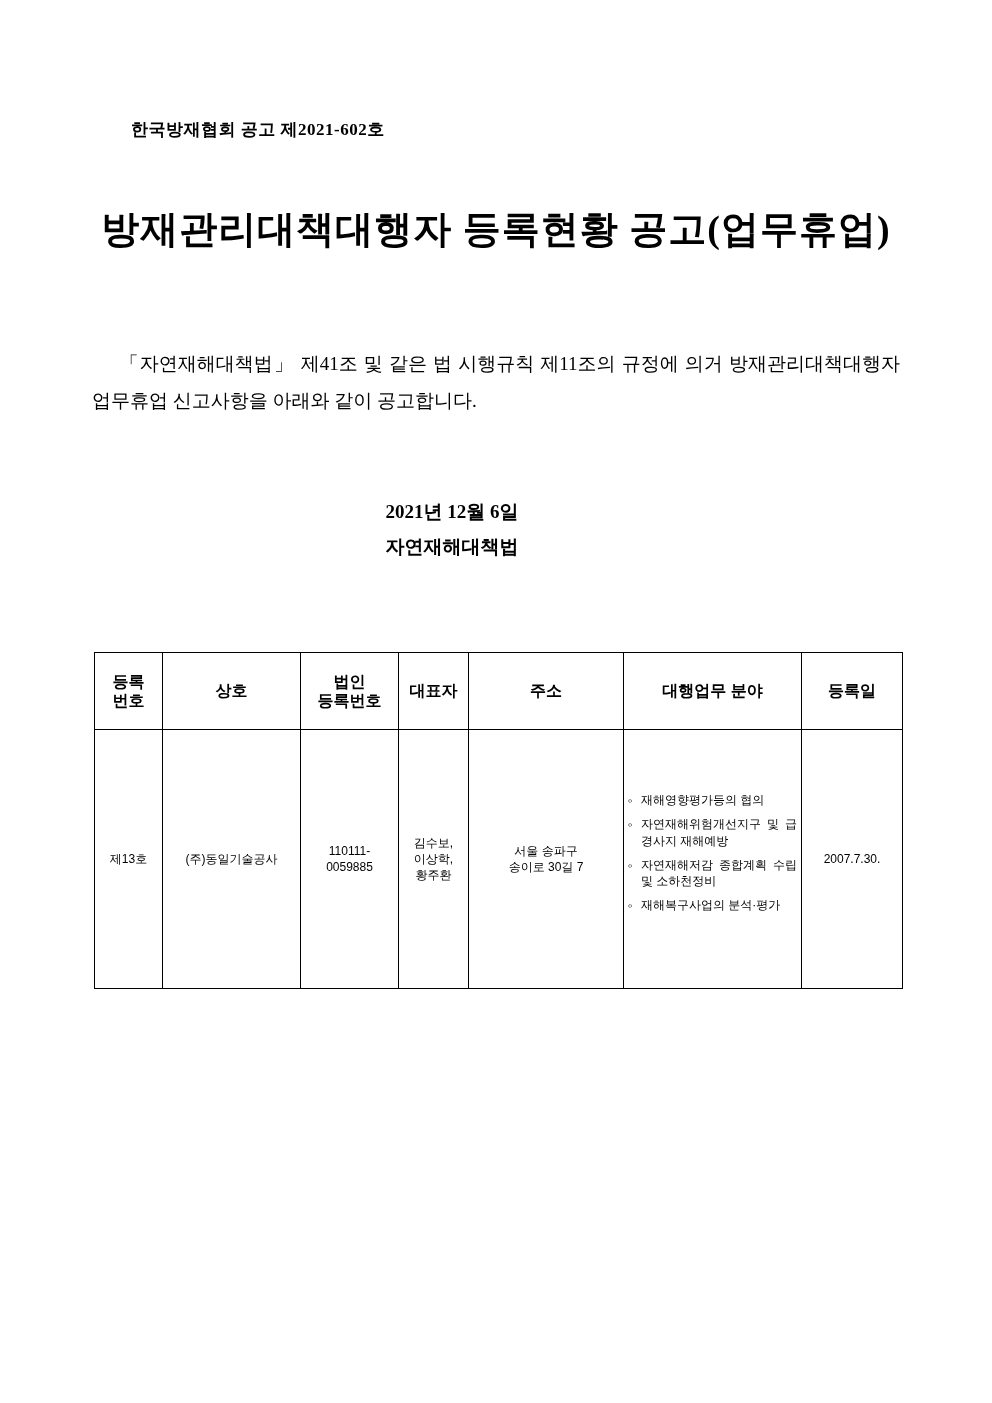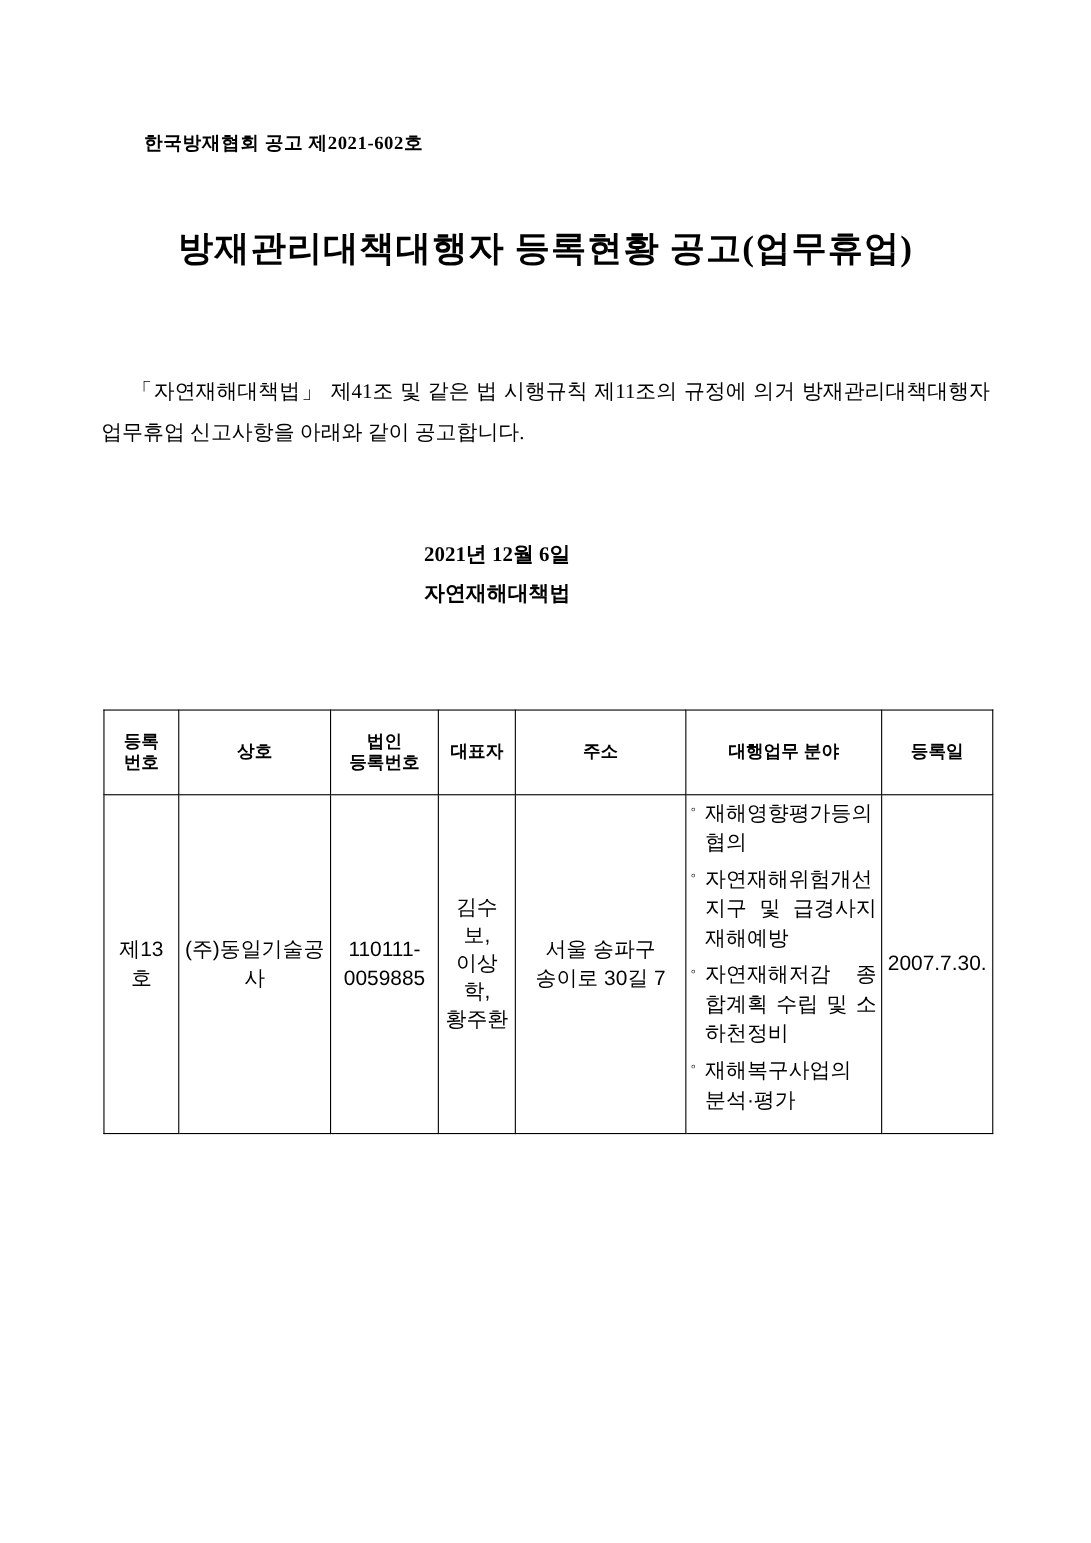--- a/index.html
+++ b/index.html
@@ -24,21 +24,21 @@
   }
   .doc-number {
     font-size: 17px;
     font-weight: 700;
     letter-spacing: 0.5px;
     line-height: 1.4;
     margin-left: 39px;
   }
   .doc-title {
     text-align: center;
-    font-size: 32px;
+    font-size: 38px;
     font-weight: 700;
     letter-spacing: 1px;
     margin-top: 62px;
   }
   .doc-body {
     margin-top: 90px;
     font-size: 19px;
     line-height: 1.95;
     text-align: justify;
     text-justify: inter-word;
@@ -59,21 +59,21 @@
     margin-top: 88px;
     border-collapse: collapse;
     width: 808px;
     margin-left: 2px;
     table-layout: fixed;
   }
   table.reg-table th,
   table.reg-table td {
     border: 1px solid #000000;
     font-family: "Liberation Sans", "DejaVu Sans", sans-serif;
-    font-size: 19px;
+    font-size: 12px;
     padding: 4px 4px;
     vertical-align: middle;
     text-align: center;
     line-height: 1.35;
   }
   table.reg-table thead th {
     font-weight: 700;
     height: 68px;
     font-size: 16px;
   }

